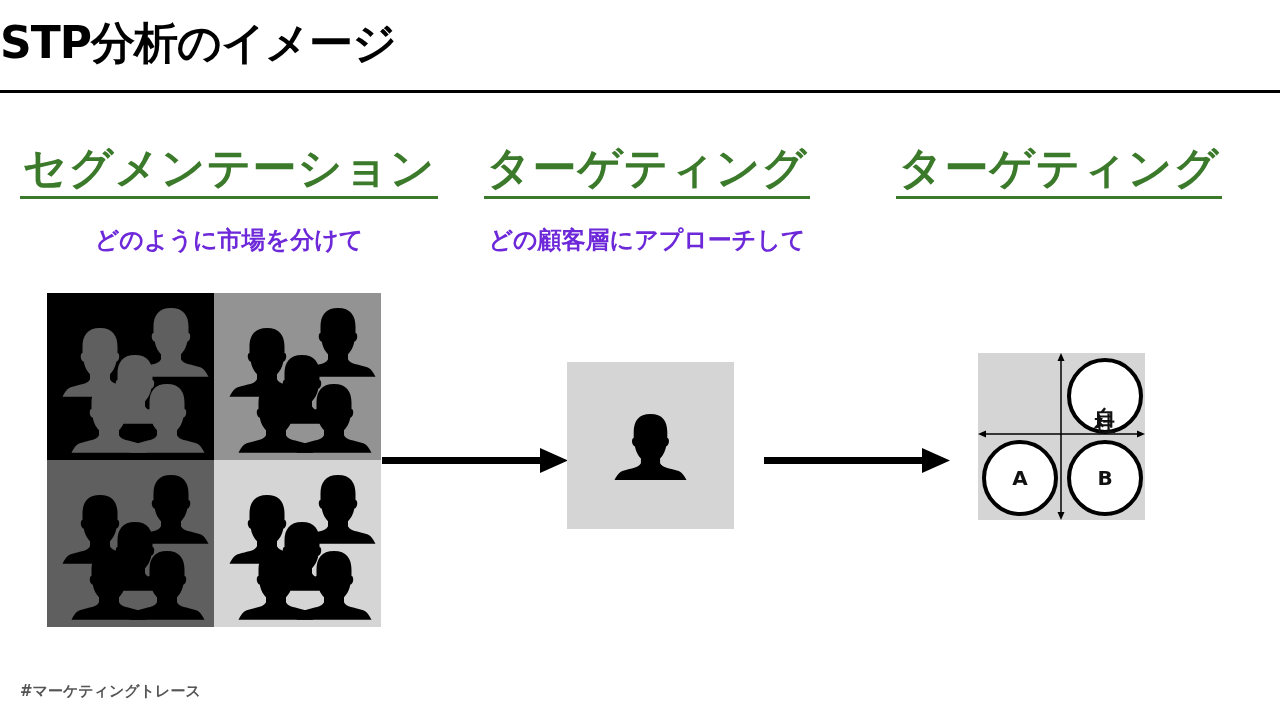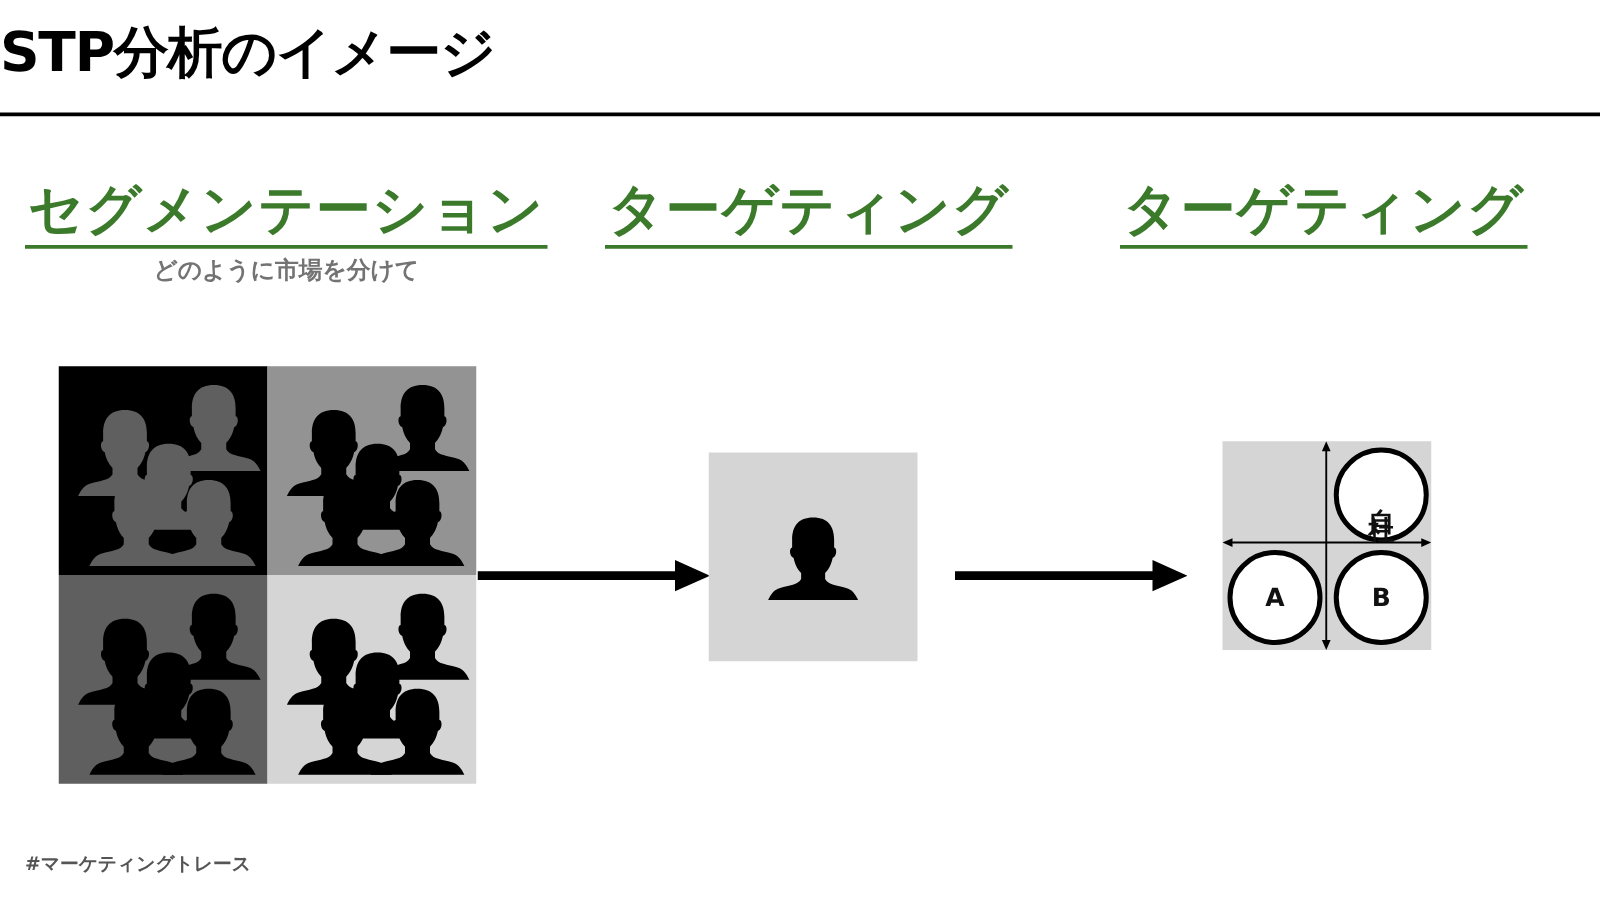--- a/index.html
+++ b/index.html
@@ -20,21 +20,21 @@
     .phase {
       position: absolute; top: 142px; text-align: center;
     }
     .phase-heading {
       display: inline-block; font-size: 44px; font-weight: bold; color: #3b7a2a;
       line-height: 52px; padding: 0 2px 2px 2px;
       border-bottom: 3px solid #3b7a2a;
       letter-spacing: 1px;
     }
     .phase-sub {
-      margin-top: 4px; font-size: 19px; font-weight: bold; color: #737373;
+      margin-top: 28px; font-size: 24px; font-weight: bold; color: #6d28d9;
       line-height: 26px; white-space: nowrap;
     }
     #phase-seg { left: 14px; width: 430px; }
     #phase-tgt { left: 477px; width: 340px; }
     #phase-pos { left: 886px; width: 346px; }
 
     .seg-grid {
       position: absolute; left: 47px; top: 293px; width: 334px; height: 334px;
     }
     .quad { position: absolute; width: 167px; height: 167px; }
@@ -72,20 +72,21 @@
 
 <div class="title">STP分析のイメージ</div>
 <div class="title-rule"></div>
 
 <div class="phase" id="phase-seg">
   <div class="phase-heading">セグメンテーション</div>
   <div class="phase-sub">どのように市場を分けて</div>
 </div>
 <div class="phase" id="phase-tgt">
   <div class="phase-heading">ターゲティング</div>
+  <div class="phase-sub">どの顧客層にアプローチして</div>
 </div>
 <div class="phase" id="phase-pos">
   <div class="phase-heading">ターゲティング</div>
 </div>
 
 <div class="seg-grid">
   <div class="quad" style="left: 0px; top: 0px; background: rgb(0, 0, 0);">
       <svg viewBox="0 0 167 167">
         <path d="M53.0,35.0
     C65.5,35.0 70.5,42.5 70.5,53.8

